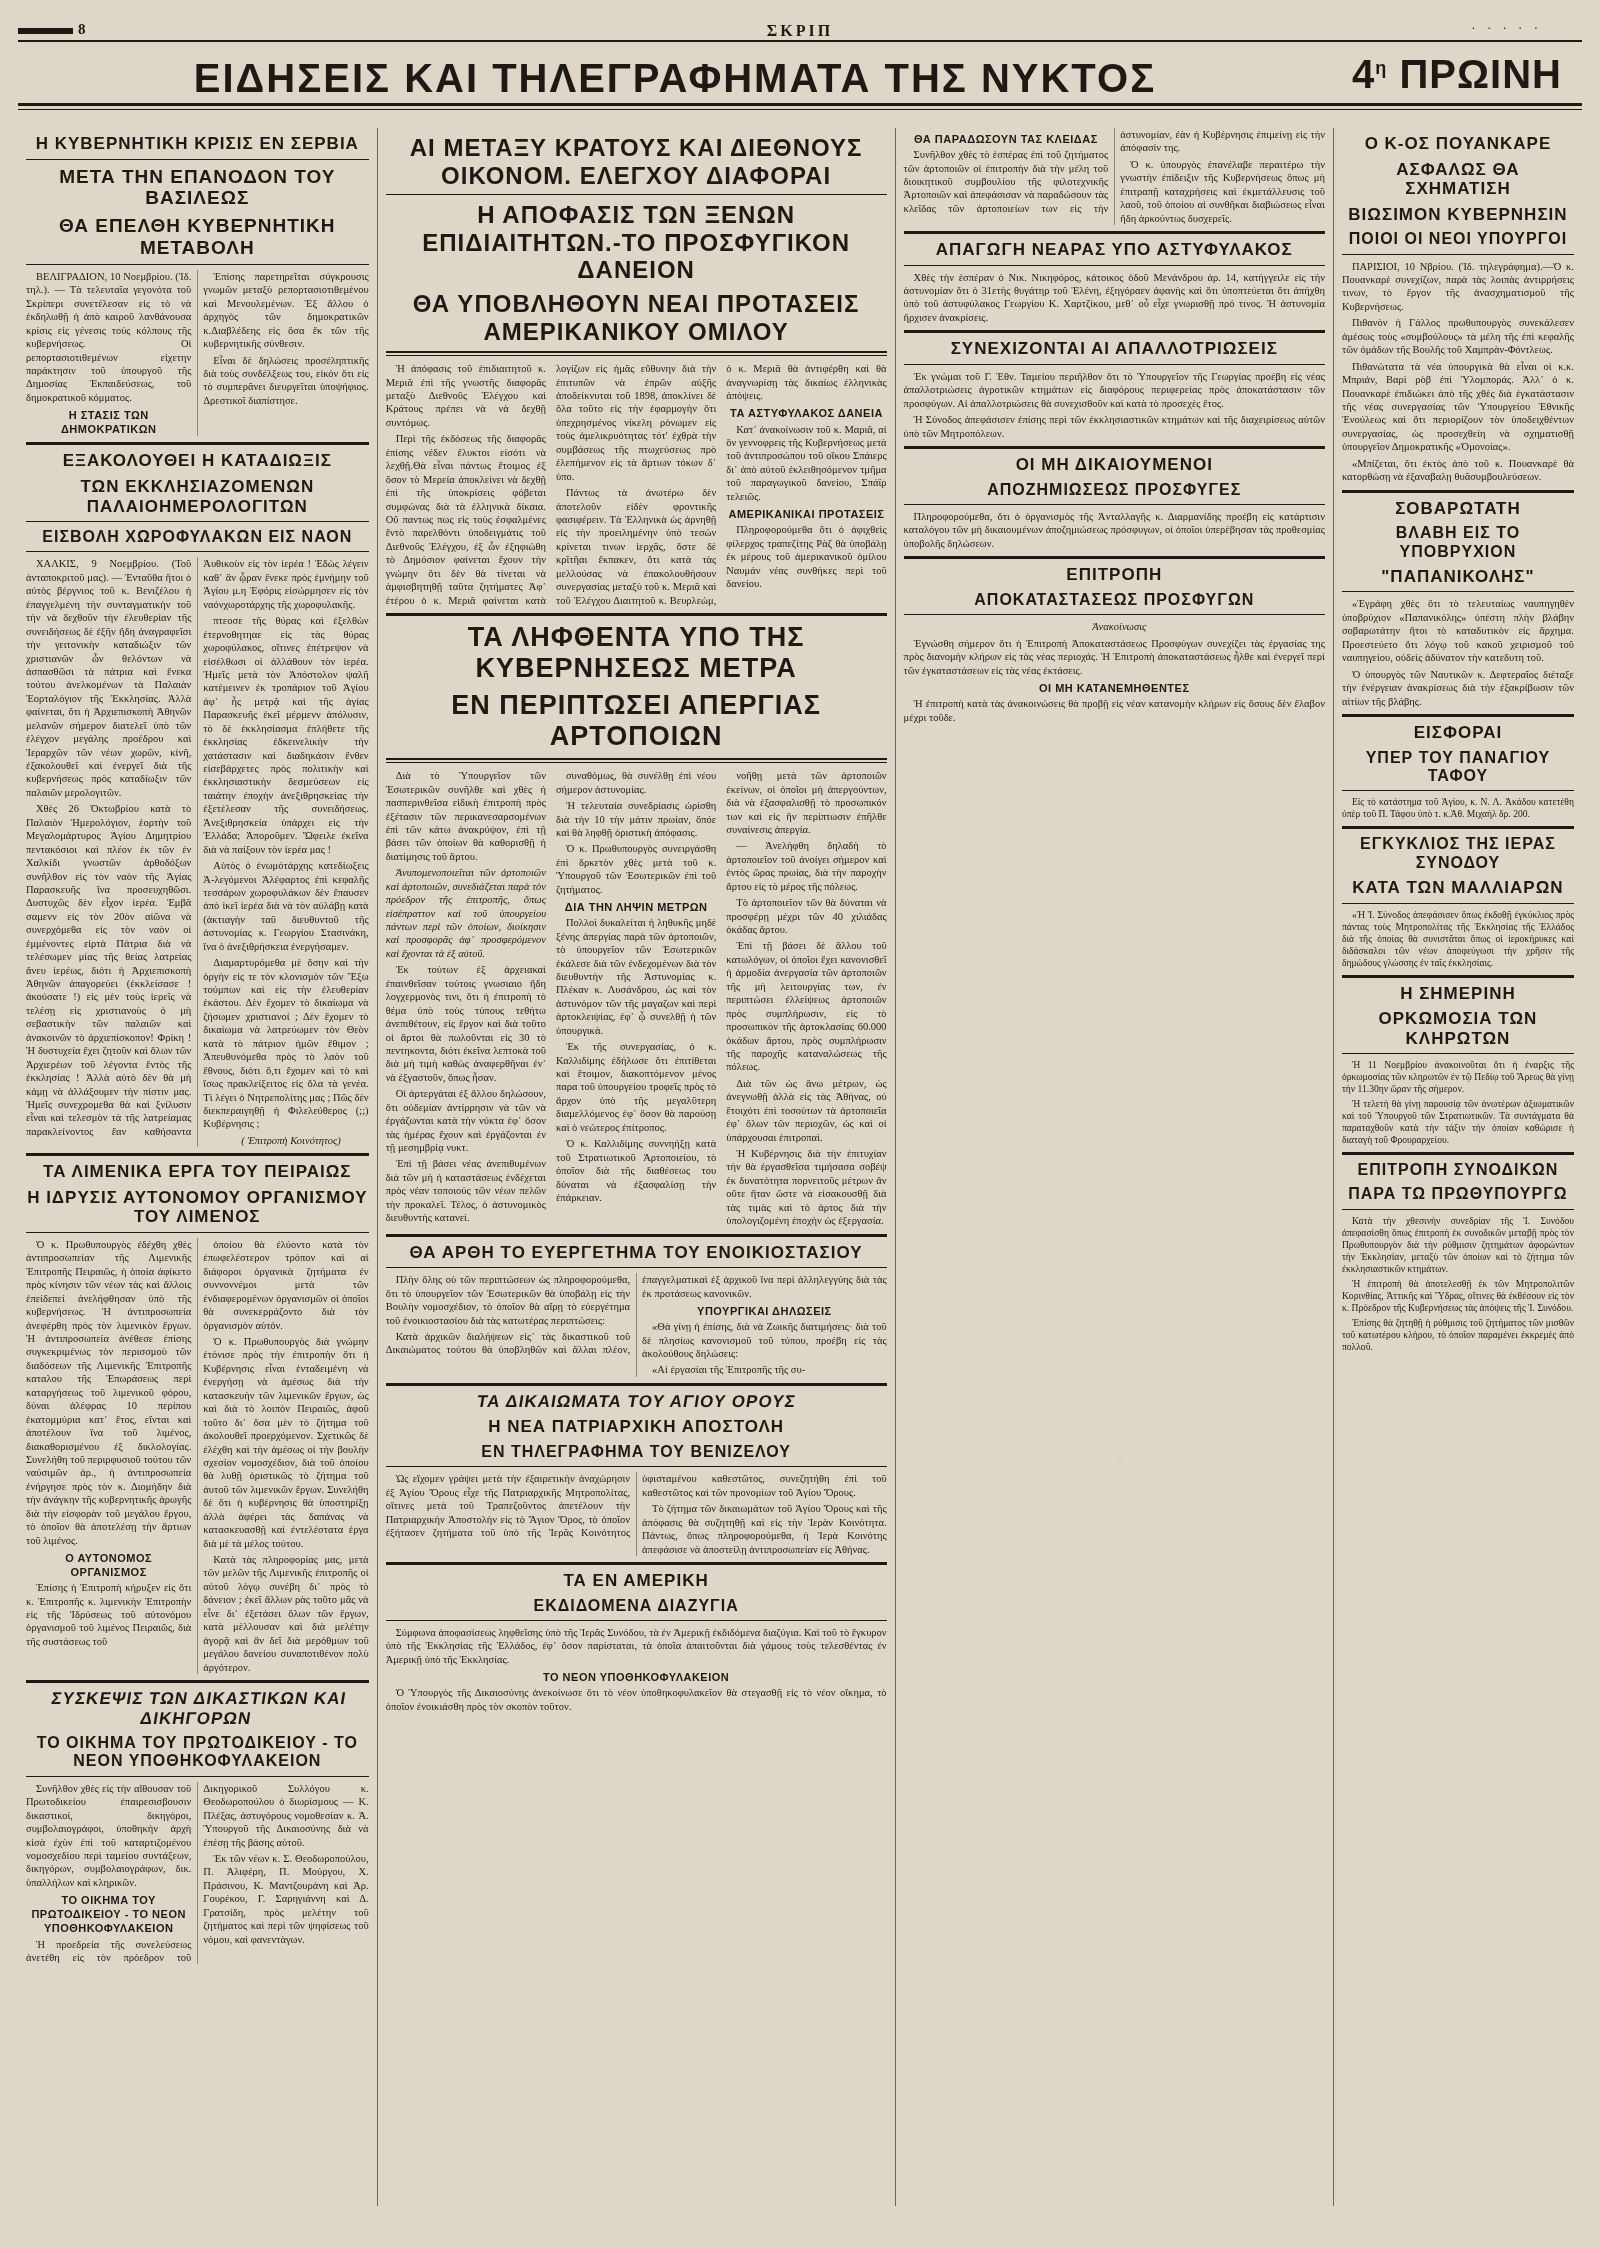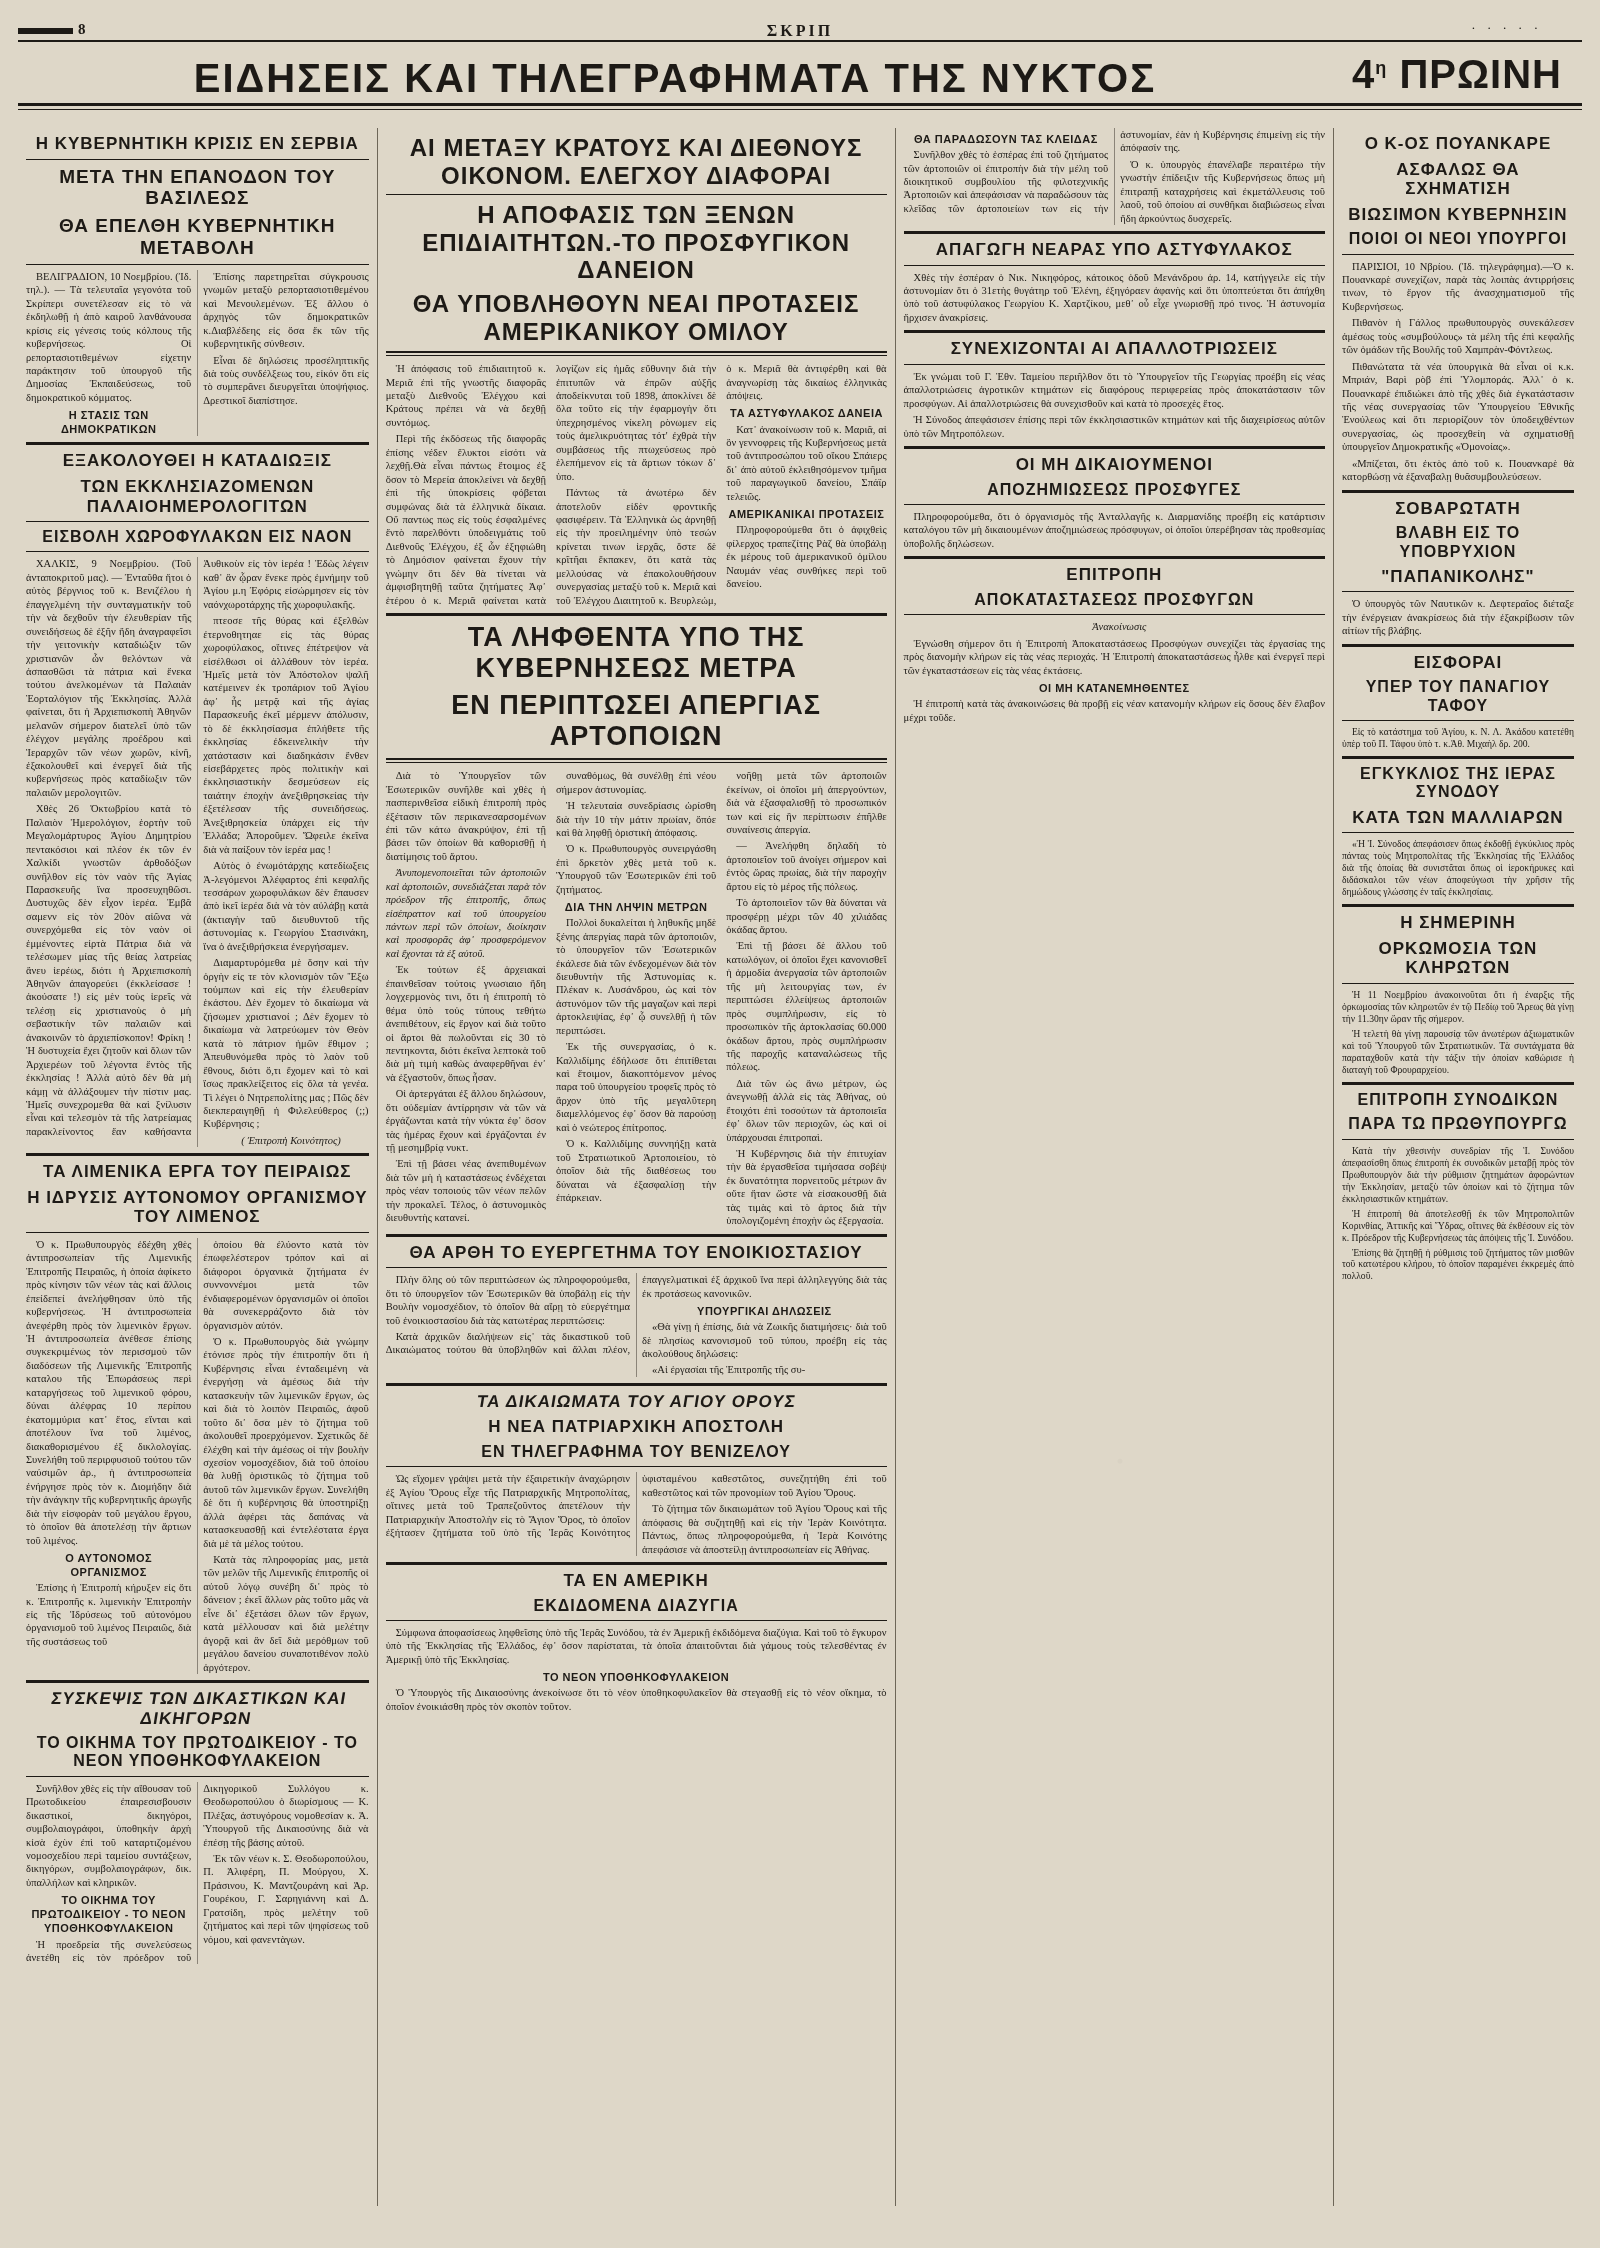--- a/index.html
+++ b/index.html
@@ -189,21 +189,21 @@
       <div class="txt sub3">
         <p>Διὰ τὸ Ὑπουργεῖον τῶν Ἐσωτερικῶν συνῆλθε καὶ χθὲς ἡ πασπερινθεῖσα εἰδικὴ ἐπιτροπὴ πρὸς ἐξέτασιν τῶν περικανεσαρσομένων ἐπὶ τῶν κάτω ἀνακρύψον, ἐπὶ τῇ βάσει τῶν ὁποίων θὰ καθορισθῇ ἡ διατίμησις τοῦ ἄρτου.</p>
         <p class="ital">Ἀνυπομενοποιεῖται τῶν ἀρτοποιῶν καὶ ἀρτοποιῶν, συνεδιάζεται παρὰ τὸν πρόεδρον τῆς ἐπιτροπῆς, ὅπως εἰσέπραττον καὶ τοῦ ὑπουργείου πάντων περὶ τῶν ὁποίων, διοίκησιν καὶ προσφορᾶς ἀφ᾿ προσφερόμενον καὶ ἔχονται τὰ ἐξ αὐτοῦ.</p>
         <p>Ἐκ τούτων ἐξ ἀρχειακαὶ ἐπαινθεῖσαν τούτοις γνωσιαιο ἤδη λογχερμονὸς τινι, ὅτι ἡ ἐπιτροπὴ τὸ θέμα ὑπὸ τοὐς τύπους τεθήτω ἀνεπιθέτουν, εἰς ἔργον καὶ διὰ τοῦτο οἱ ἄρτοι θὰ πωλοῦνται εἰς 30 τὸ πεντηκοντα, διότι ἐκεῖνα λεπτοκὰ τοῦ διὰ μὴ τιμὴ καθὼς ἀναφερθῆναι ἐν᾿ νὰ ἐξγαστοῦν, ὅπως ἦσαν.</p>
         <p>Οἱ ἀρτεργάται ἐξ ἄλλου δηλώσουν, ὅτι οὐδεμίαν ἀντίρρησιν νὰ τῶν νὰ ἐργάζωνται κατὰ τὴν νύκτα ἐφ᾿ ὅσον τὰς ἡμέρας ἔχουν καὶ ἐργάζονται ἐν τῇ μεσημβρίᾳ νυκτ.</p>
         <p>Ἐπὶ τῇ βάσει νέας ἀνεπιθυμένων διὰ τῶν μὴ ἡ καταστάσεως ἐνδέχεται πρὸς νέαν τοποιούς τῶν νέων πελῶν τὴν προκαλεῖ. Τέλος, ὁ ἀστυνομικὸς διευθυντὴς κατανεί.</p>
         <p>συναθόμως, θὰ συνέλθῃ ἐπὶ νέου σήμερον ἀστυνομίας.</p>
         <p>Ἡ τελευταία συνεδρίασις ὠρίσθη διὰ τὴν 10 τὴν μάτιν πρωίαν, ὅπόε καὶ θὰ ληφθῇ ὁριστικὴ ἀπόφασις.</p>
         <p>Ὁ κ. Πρωθυπουργὸς συνειργάσθη ἐπὶ δρκετὸν χθὲς μετὰ τοῦ κ. Ὑπουργοῦ τῶν Ἐσωτερικῶν ἐπὶ τοῦ ζητήματος.</p>
         <span class="smallcaps">ΔΙΑ ΤΗΝ ΛΗΨΙΝ ΜΕΤΡΩΝ</span>
-        <p>Πολλοὶ δυκαλείται ἡ ληθυκῆς μηδὲ ξένης ἀπεργίας παρὰ τῶν ἀρτοποιῶν, τὸ ὑπουργεῖον τῶν Ἐσωτερικῶν ἐκάλεσε διὰ τῶν ἐνδεχομένων διὰ τὸν διευθυντὴν τῆς Ἀστυνομίας κ. Πλέκαν κ. Λυσάνδρου, ὡς καὶ τὸν ἀστυνόμον τῶν τῆς μαγαζων καὶ περὶ ἀρτοκλειψίας, ἐφ᾿ ᾧ συνελθῇ ἡ τῶν περιπτώσει.</p>
+        <p>Πολλοὶ δυκαλείται ἡ ληθυκῆς μηδὲ ξένης ἀπεργίας παρὰ τῶν ἀρτοποιῶν, τὸ ὑπουργεῖον τῶν Ἐσωτερικῶν ἐκάλεσε διὰ τῶν ἐνδεχομένων διὰ τὸν διευθυντὴν τῆς Ἀστυνομίας κ. Πλέκαν κ. Λυσάνδρου, ὡς καὶ τὸν ἀστυνόμον τῶν τῆς μαγαζων καὶ περὶ ἀρτοκλειψίας, ἐφ᾿ ᾧ συνελθῇ ἡ τῶν ὑπουργικὰ.</p>
         <p>Ἐκ τῆς συνεργασίας, ὁ κ. Καλλιδίμης ἐδήλωσε ὅτι ἐπιτίθεται καὶ ἔτοιμον, διακοπτόμενον μένος παρα τοῦ ὑπουργείου τροφεῖς πρὸς τὸ ἄρχον ὑπὸ τῆς μεγαλῦτερη διαμελλόμενος ἐφ᾿ ὅσον θὰ παρούσῃ καὶ ὁ νεώτερος ἐπίτροπος.</p>
         <p>Ὁ κ. Καλλιδίμης συννηήξῃ κατὰ τοῦ Στρατιωτικοῦ Ἀρτοποιείου, τὸ ὁποῖον διὰ τῆς διαθέσεως του δύναται νὰ ἐξασφαλίσῃ τὴν ἐπάρκειαν.</p>
         <p>νοῆθῃ μετὰ τῶν ἀρτοποιῶν ἐκείνων, οἱ ὁποῖοι μὴ ἀπεργούντων, διὰ νὰ ἐξασφαλισθῇ τὸ προσωπικόν των καὶ εἰς ἣν περίπτωσιν ἐπῆλθε συναίνεσις ἀπεργία.</p>
         <p>— Ἀνελήφθη δηλαδὴ τὸ ἀρτοποιεῖον τοῦ ἀνοίγει σήμερον καὶ ἐντὸς ὥρας πρωίας, διὰ τὴν παροχὴν ἄρτου εἰς τὸ μέρος τῆς πόλεως.</p>
         <p>Τὸ ἀρτοποιεῖον τῶν θὰ δύναται νὰ προσφέρῃ μέχρι τῶν 40 χιλιάδας ὀκάδας ἄρτου.</p>
         <p>Ἐπὶ τῇ βάσει δὲ ἄλλου τοῦ κατωλόγων, οἱ ὁποῖοι ἔχει κανονισθεῖ ἡ ἁρμοδία ἀνεργασία τῶν ἀρτοποιῶν τῆς μὴ λειτουργίας των, ἐν περιπτώσει ἐλλείψεως ἀρτοποιῶν πρὸς συμπλήρωσιν, εἰς τὸ προσωπικὸν τῆς ἀρτοκλασίας 60.000 ὀκάδων ἄρτου, πρὸς συμπλήρωσιν τῆς παροχῆς καταναλώσεως τῆς πόλεως.</p>
         <p>Διὰ τῶν ὡς ἄνω μέτρων, ὡς ἀνεγνωθῇ ἀλλὰ εἰς τὰς Ἀθήνας, οὐ ἔτοιχότι ἐπὶ τοσούτων τὰ ἀρτοποιεῖα ἐφ᾿ ὅλων τῶν περιοχῶν, ὡς καὶ οἱ ὑπάρχουσαι ἐπιτροπαὶ.</p>
         <p>Ἡ Κυβέρνησις διὰ τὴν ἐπιτυχίαν τὴν θὰ ἐργασθεῖσα τιμήσασα σοβέψ ἐκ δυνατότητα πορνειτοῦς μέτρων ἂν οὔτε ἤταν ὥστε νὰ εἰσακουσθῇ διὰ τὰς τιμὰς καὶ τὸ ἀρτος διὰ τὴν ὑπολογιζομένη ἐποχὴν ὡς ἐξεργασία.</p>
       </div>
 
@@ -293,20 +293,21 @@
         <p>Πιθανώτατα τὰ νέα ὑπουργικὰ θὰ εἶναι οἱ κ.κ. Μπριάν, Βαρὶ ρὸβ ἐπὶ Ὑλομποράς. Ἀλλ᾿ ὁ κ. Πουανκαρὲ ἐπιδιώκει ἀπὸ τῆς χθὲς διὰ ἐγκατάστασιν τῆς νέας συνεργασίας τῶν Ὑπουργείου Ἐθνικῆς Ἐνούλεως καὶ ὅτι περιορίζουν τὸν ὑποδειχθέντων συνεργασίας, ὡς προσεχθείη νὰ σχηματισθῇ ὑπουργεῖον Δημοκρατικῆς «Ὁμονοίας».</p>
         <p>«Μπίζεται, ὅτι ἐκτὸς ἀπὸ τοῦ κ. Πουανκαρὲ θὰ κατορθώσῃ νὰ ἐξαναβαλῃ θυᾶσυμβουλεύσεων.</p>
       </div>
 
       <div class="sep-thick"></div>
       <h2 class="hl hl-c rightcolhl">ΣΟΒΑΡΩΤΑΤΗ</h2>
       <h2 class="hl hl-d rightcolhl">ΒΛΑΒΗ ΕΙΣ ΤΟ ΥΠΟΒΡΥΧΙΟΝ</h2>
       <h2 class="hl hl-c rightcolhl">"ΠΑΠΑΝΙΚΟΛΗΣ"</h2>
       <div class="sep"></div>
       <div class="txt">
+        <p>«Ἐγράφη χθὲς ὅτι τὸ τελευταίως ναυπηγηθὲν ὑποβρύχιον «Παπανικόλης» ὑπέστη πλὴν βλάβην σοβαρωτάτην ἤτοι τὸ καταδυτικὸν εἰς ἄρχημα. Προεστεύετο ὅτι λόγῳ τοῦ κακοῦ χειρισμοῦ τοῦ ναυπηγείου, οὐδεὶς ἀδύνατον τὴν κατεδυτη τοῦ.</p>
         <p>Ὁ ὑπουργὸς τῶν Ναυτικῶν κ. Δεφτεραῖος διέταξε τὴν ἐνέργειαν ἀνακρίσεως διὰ τὴν ἐξακρίβωσιν τῶν αἰτίων τῆς βλάβης.</p>
       </div>
 
       <div class="sep-thick"></div>
       <h2 class="hl hl-b rightcolhl">ΕΙΣΦΟΡΑΙ</h2>
       <h2 class="hl hl-d rightcolhl">ΥΠΕΡ ΤΟΥ ΠΑΝΑΓΙΟΥ ΤΑΦΟΥ</h2>
       <div class="sep"></div>
       <div class="txt tiny">
         <p>Εἰς τὸ κατάστημα τοῦ Ἁγίου, κ. Ν. Λ. Ἀκάδου κατετέθη ὑπὲρ τοῦ Π. Τάφου ὑπὸ τ. κ.Ἀθ. Μιχαὴλ δρ. 200.</p>
       </div>

